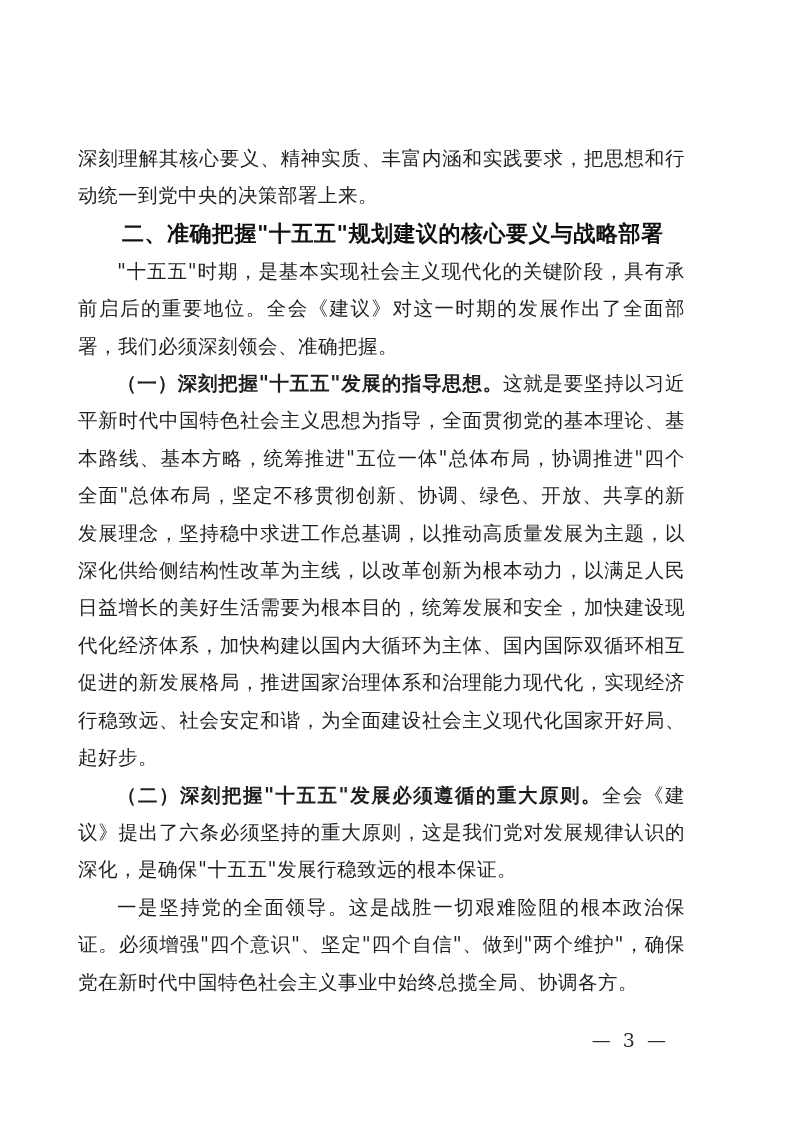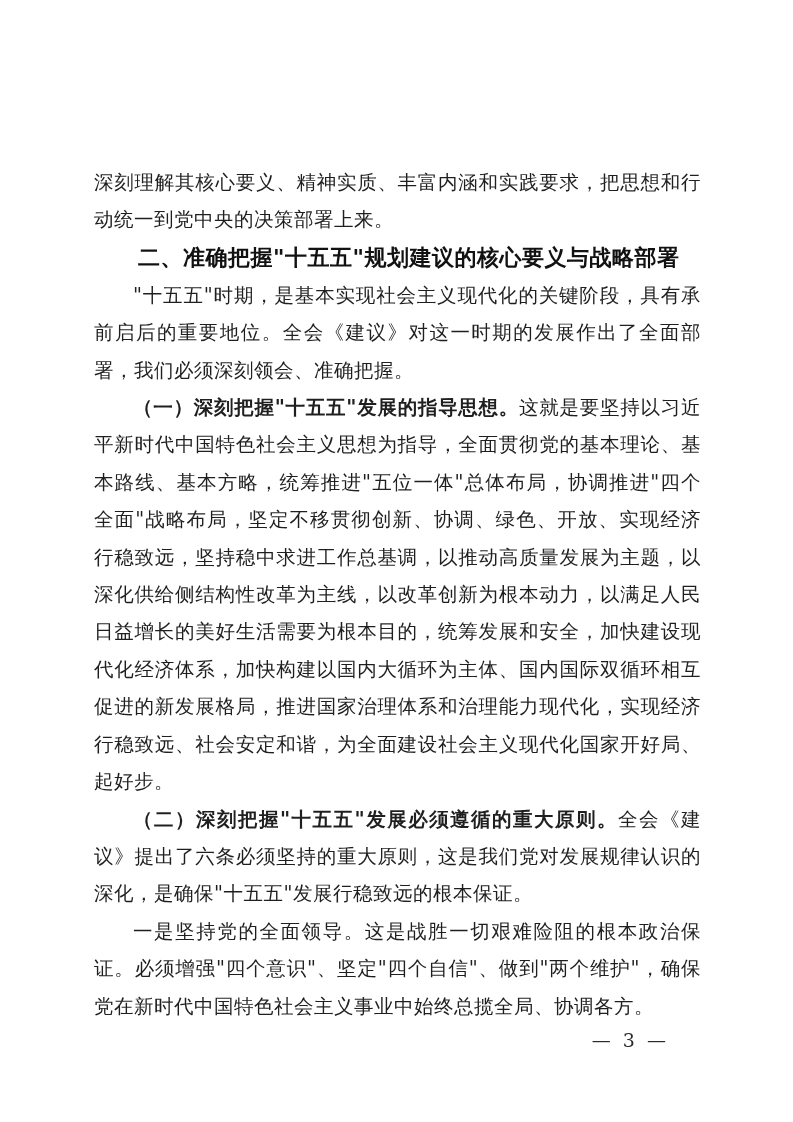--- a/index.html
+++ b/index.html
@@ -11,24 +11,23 @@
     position: relative;
     width: 793px;
     height: 1122px;
     background: #ffffff;
     overflow: hidden;
     font-family: "DejaVu Serif", "Liberation Serif", serif;
     color: #1f1f1f;
   }
   .content {
     position: absolute;
-    left: 94px;
+    left: 78px;
     top: 140px;
     width: 607px;
-    margin-top: 24px;
   }
   .para {
     margin: 0;
     font-size: 19.5px;
     line-height: 37.4px;
     letter-spacing: 0.5px;
     text-align: justify;
     text-indent: 2em;
   }
   .para.no-indent {
@@ -63,21 +62,21 @@
 
 <div class="page">
   <div class="content">
 
     <p class="para no-indent">深刻理解其核心要义、精神实质、丰富内涵和实践要求，把思想和行动统一到党中央的决策部署上来。</p>
 
     <h2 class="heading">二、准确把握"十五五"规划建议的核心要义与战略部署</h2>
 
     <p class="para">"十五五"时期，是基本实现社会主义现代化的关键阶段，具有承前启后的重要地位。全会《建议》对这一时期的发展作出了全面部署，我们必须深刻领会、准确把握。</p>
 
-    <p class="para"><span class="lead">（一）深刻把握"十五五"发展的指导思想。</span><span>这就是要坚持以习近平新时代中国特色社会主义思想为指导，全面贯彻党的基本理论、基本路线、基本方略，统筹推进"五位一体"总体布局，协调推进"四个全面"战略布局，坚定不移贯彻创新、协调、绿色、开放、实现经济行稳致远，坚持稳中求进工作总基调，以推动高质量发展为主题，以深化供给侧结构性改革为主线，以改革创新为根本动力，以满足人民日益增长的美好生活需要为根本目的，统筹发展和安全，加快建设现代化经济体系，加快构建以国内大循环为主体、国内国际双循环相互促进的新发展格局，推进国家治理体系和治理能力现代化，实现经济行稳致远、社会安定和谐，为全面建设社会主义现代化国家开好局、起好步。</span></p>
+    <p class="para"><span class="lead">（一）深刻把握"十五五"发展的指导思想。</span><span>这就是要坚持以习近平新时代中国特色社会主义思想为指导，全面贯彻党的基本理论、基本路线、基本方略，统筹推进"五位一体"总体布局，协调推进"四个全面"总体布局，坚定不移贯彻创新、协调、绿色、开放、共享的新发展理念，坚持稳中求进工作总基调，以推动高质量发展为主题，以深化供给侧结构性改革为主线，以改革创新为根本动力，以满足人民日益增长的美好生活需要为根本目的，统筹发展和安全，加快建设现代化经济体系，加快构建以国内大循环为主体、国内国际双循环相互促进的新发展格局，推进国家治理体系和治理能力现代化，实现经济行稳致远、社会安定和谐，为全面建设社会主义现代化国家开好局、起好步。</span></p>
 
     <p class="para"><span class="lead">（二）深刻把握"十五五"发展必须遵循的重大原则。</span><span>全会《建议》提出了六条必须坚持的重大原则，这是我们党对发展规律认识的深化，是确保"十五五"发展行稳致远的根本保证。</span></p>
 
     <p class="para">一是坚持党的全面领导。这是战胜一切艰难险阻的根本政治保证。必须增强"四个意识"、坚定"四个自信"、做到"两个维护"，确保党在新时代中国特色社会主义事业中始终总揽全局、协调各方。</p>
 
   </div>
 
   <div class="page-number">— 3 —</div>
 </div>
 

